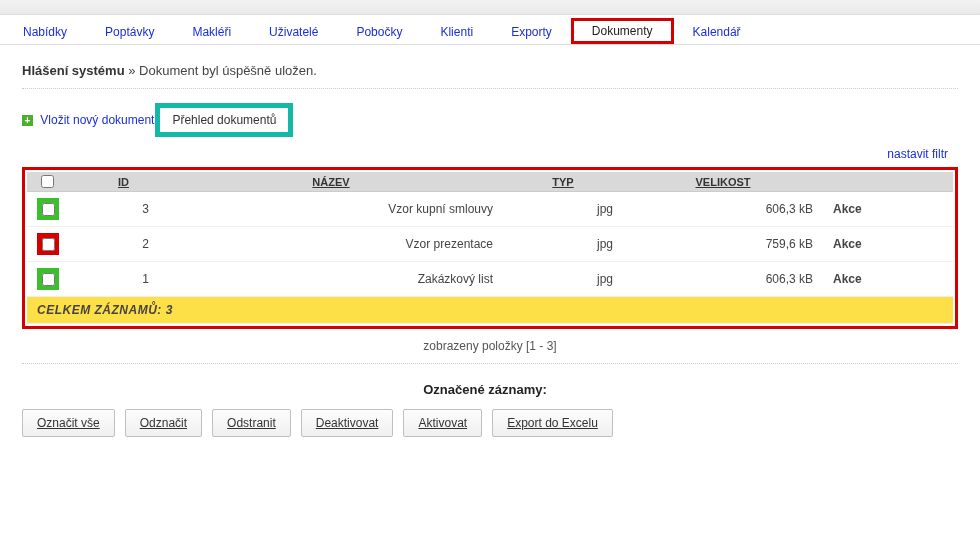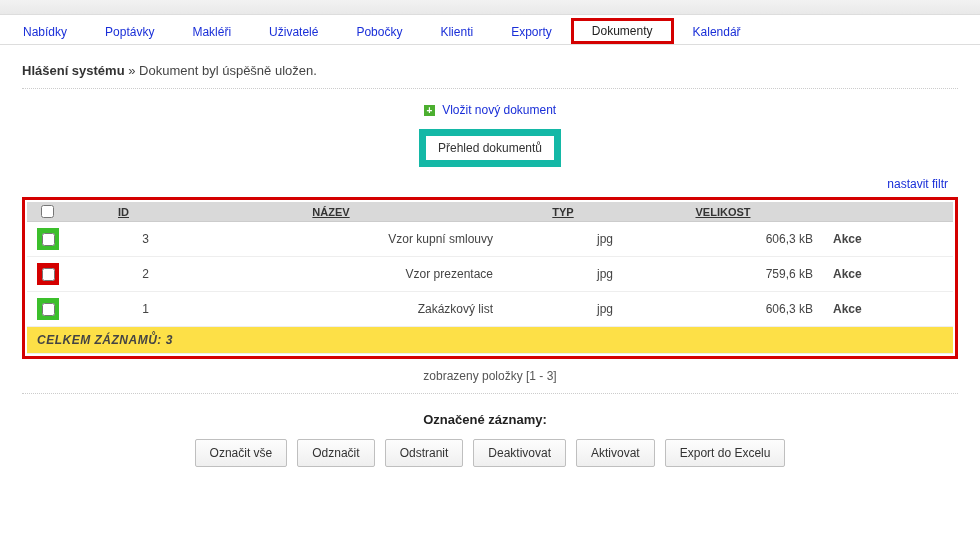--- a/index.html
+++ b/index.html
@@ -46,41 +46,40 @@
   }
   .sys-msg {
     border-bottom: 1px dotted #ccc;
     padding: 4px 0 10px 0;
     font-size: 13px;
     color: #444;
   }
   .sys-msg b { font-weight: bold; color: #333; }
   .top-actions {
     display: flex;
-    justify-content: space-between;
+    justify-content: flex-start;
     align-items: center;
-    gap: 12px;
+    gap: 1px;
     padding: 14px 0 4px 0;
-    flex-direction: column;
   }
   .link { color: #1a2fd8; cursor: pointer; }
   .plus-icon {
     display: inline-block;
     width: 11px; height: 11px;
     background: #4caf2f;
     color: #fff;
     font-weight: bold;
     font-size: 10px;
     line-height: 11px;
     text-align: center;
     margin-right: 4px;
     vertical-align: middle;
   }
   .btn-outline-red {
-    border: 7px solid #14b8a6;
+    border: 5px solid #14b8a6;
     padding: 5px 12px;
     color: #333;
     background: #fff;
     cursor: pointer;
     font-size: 12px;
   }
   .filter-row {
     text-align: right;
     padding: 6px 10px 6px 0;
   }
@@ -153,23 +152,23 @@
   }
   .marked-label {
     text-align: center;
     font-weight: bold;
     font-size: 13px;
     padding: 4px 10px 12px 0;
     color: #222;
   }
   .actions-bar {
     display: flex;
-    justify-content: center;
     gap: 10px;
     padding-bottom: 14px;
+    text-decoration: underline;
   }
   .btn {
     background: linear-gradient(#fdfdfd, #efefef);
     border: 1px solid #bfbfbf;
     border-radius: 2px;
     padding: 6px 14px;
     font-size: 12px;
     color: #333;
     cursor: pointer;
   }

